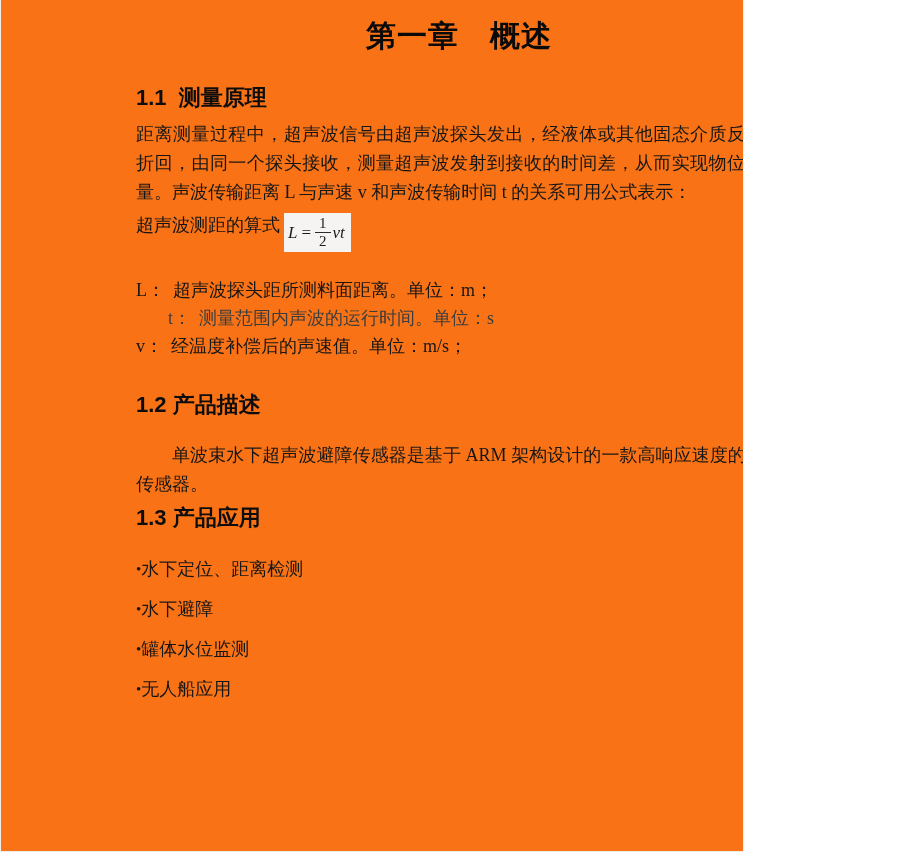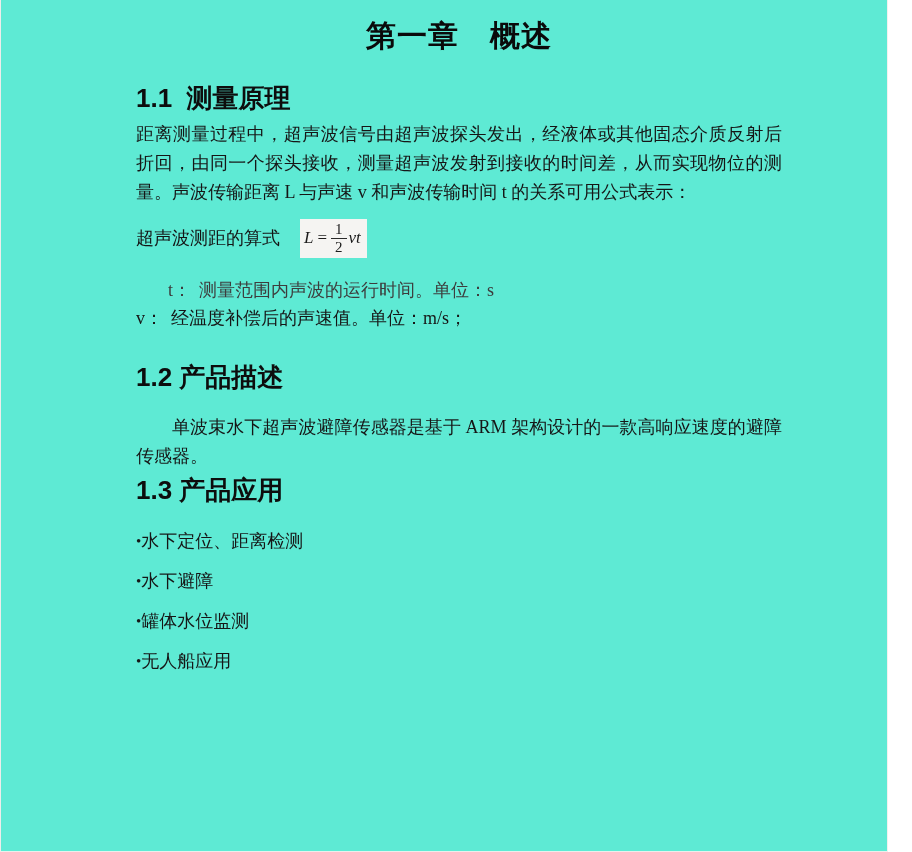--- a/index.html
+++ b/index.html
@@ -1,19 +1,19 @@
 <!DOCTYPE html>
 <html><head>
 <meta charset="utf-8">
 <style>
   html,body{margin:0;padding:0;background:#ffffff;}
   .page{
     position:relative;
-    width:888px;height:852px;
-    background:#5eead4;
+    width:744px;height:852px;
+    background:#f97316;
     border-left:1px solid #ededeb;
     border-right:1px solid #f1f1ef;
     border-bottom:1px solid #ededeb;
     box-sizing:border-box;
     overflow:hidden;
     font-family:"Liberation Serif","DejaVu Serif",serif;
     color:#141414;
   }
   .content{
     position:absolute;
@@ -25,43 +25,42 @@
     text-align:center;
     font-size:30px;
     font-weight:bold;
     letter-spacing:1px;
     white-space:pre-wrap;
     color:#0a0a0a;
   }
   .sec-heading{
     font-family:"Liberation Sans","DejaVu Sans",sans-serif;
     font-weight:bold;
-    font-size:26px;
+    font-size:22px;
     color:#0d0d0d;
     white-space:pre-wrap;
     line-height:30px;
   }
   .h-11{margin-top:26px;}
   .h-12{margin-top:30px;}
   .h-13{margin-top:4px;}
   .body-para{
     font-size:18px;
     line-height:29px;
     text-align:justify;
     color:#161616;
   }
   .p-11{margin-top:7px;}
   .p-12{margin-top:21px;text-indent:2em;}
   .formula-row{
     margin-top:6px;
     display:flex;
-    align-items:center;
+    align-items:flex-start;
     height:50px;
     font-size:18px;
-    gap:16px;
   }
   .formula-box{
     display:inline-flex;
     align-items:center;
     margin-left:4px;
     padding:2px 6px 2px 4px;
     background:#f5f4f2;
     font-style:italic;
     font-size:17px;
     color:#1c1c1c;
@@ -119,20 +118,23 @@
         <span class="eq">=</span>
         <span class="frac">
           <span class="num">1</span>
           <span class="den">2</span>
         </span>
         <span>vt</span>
       </span>
     </div>
 
     <div class="defs">
+      <div class="def-line">
+        <span class="term">L：</span><span>超声波探头距所测料面距离。单位：m；</span>
+      </div>
       <div class="def-line def-sub">
         <span class="term">t：</span><span>测量范围内声波的运行时间。单位：s</span>
       </div>
       <div class="def-line">
         <span class="term">v：</span><span>经温度补偿后的声速值。单位：m/s；</span>
       </div>
     </div>
 
     <div class="sec-heading h-12">1.2 产品描述</div>
 

